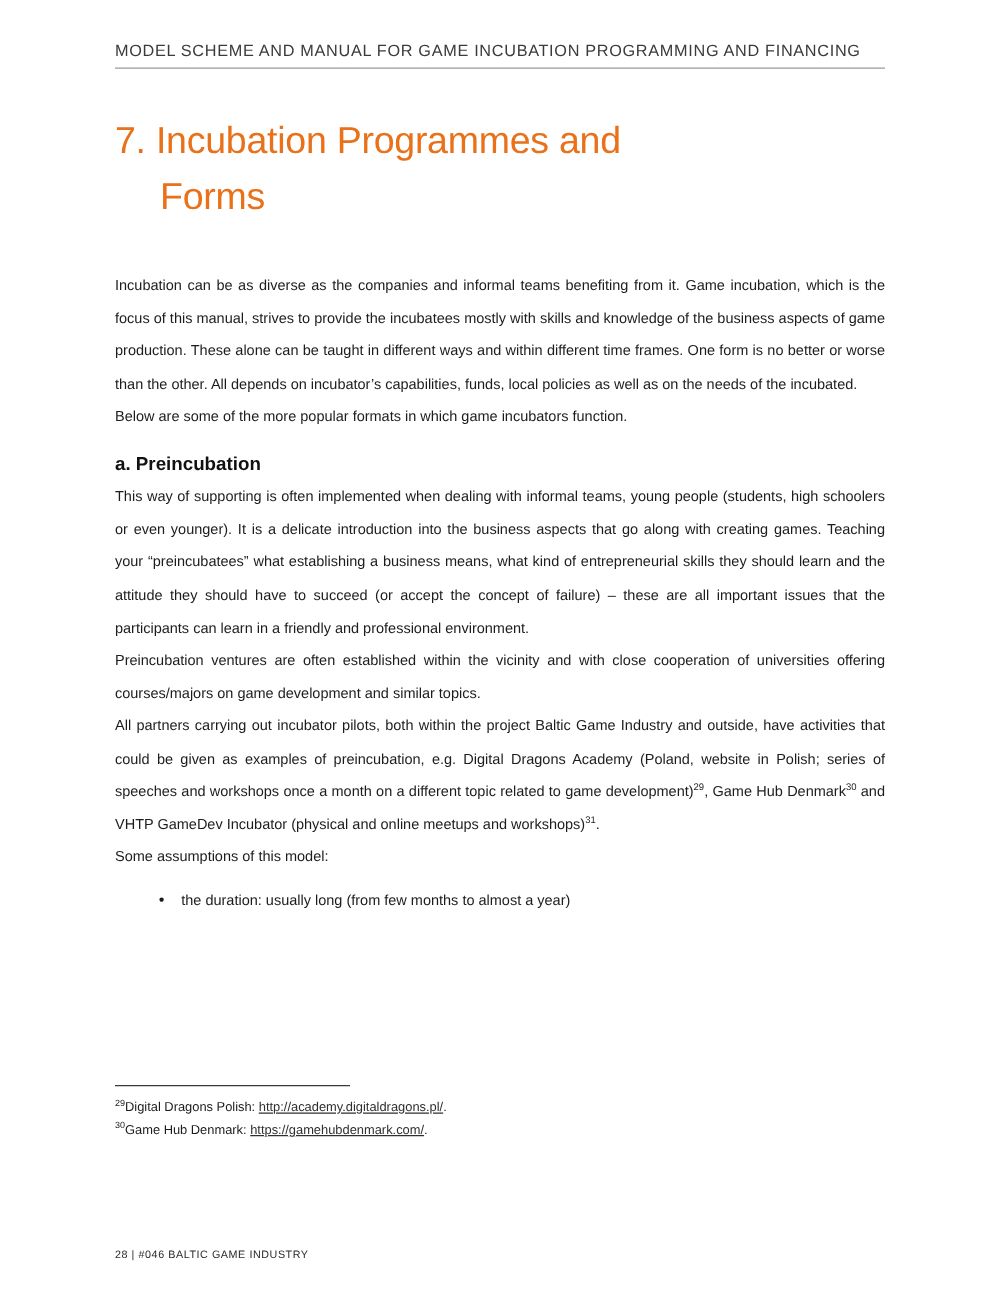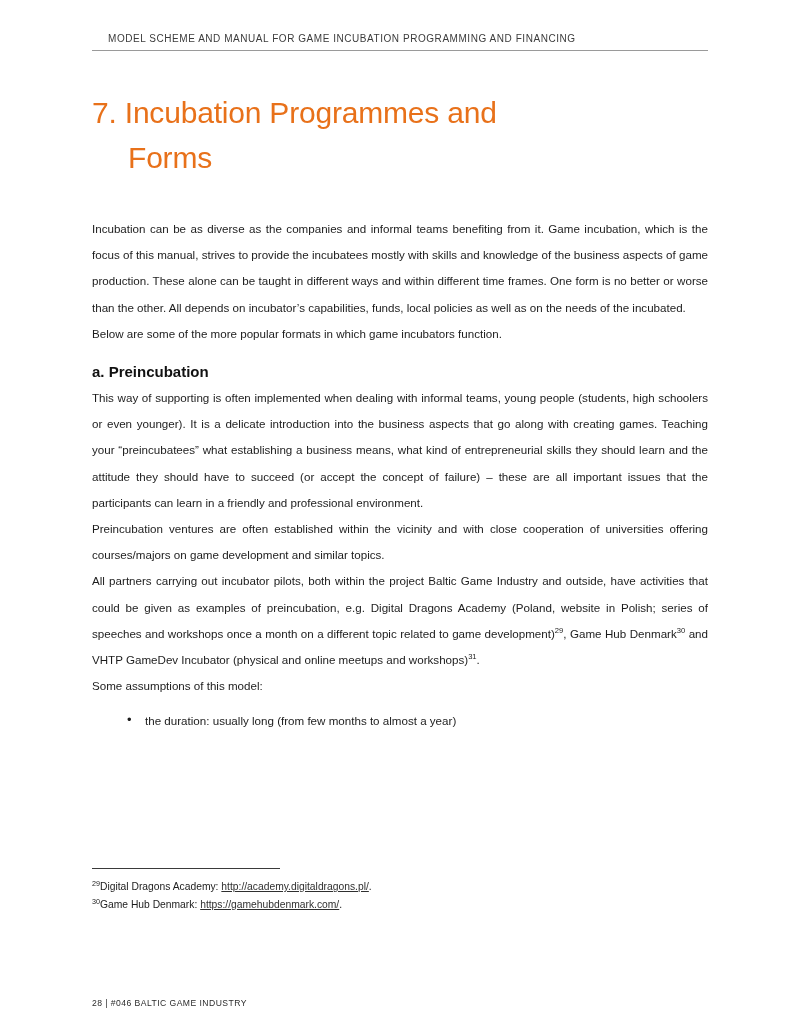--- a/index.html
+++ b/index.html
@@ -24,27 +24,26 @@
   }
 
   
   .doc-header {
     position: absolute;
     left: 92px;
     top: 33px;
     width: 616px;
   }
   .doc-header .hdr-text {
-    font-size: 10px;
+    font-size: 13px;
     letter-spacing: 0.55px;
     color: #3b3b3b;
     text-transform: uppercase;
     white-space: nowrap;
     font-family: "Liberation Sans", sans-serif;
-    margin-left: 16px;
   }
   .doc-header .hdr-rule {
     margin-top: 6px;
     height: 1px;
     background: #9a9a9a;
     width: 616px;
   }
 
   
   .content {
@@ -202,21 +201,21 @@
     <ul class="assump">
       <li>the duration: usually long (from few months to almost a year)</li>
     </ul>
 
   </div>
 
   <div class="footnotes">
     <div class="fn-rule"></div>
 
     <div class="fn-item">
-      <sup>29</sup><span>Digital Dragons Academy: </span><span class="fn-link">http://academy.digitaldragons.pl/</span><span>.</span>
+      <sup>29</sup><span>Digital Dragons Polish: </span><span class="fn-link">http://academy.digitaldragons.pl/</span><span>.</span>
     </div>
 
     <div class="fn-item">
       <sup>30</sup><span>Game Hub Denmark: </span><span class="fn-link">https://gamehubdenmark.com/</span><span>.</span>
     </div>
 
   </div>
 
   <div class="doc-footer">28 | #046 BALTIC GAME INDUSTRY</div>
 

